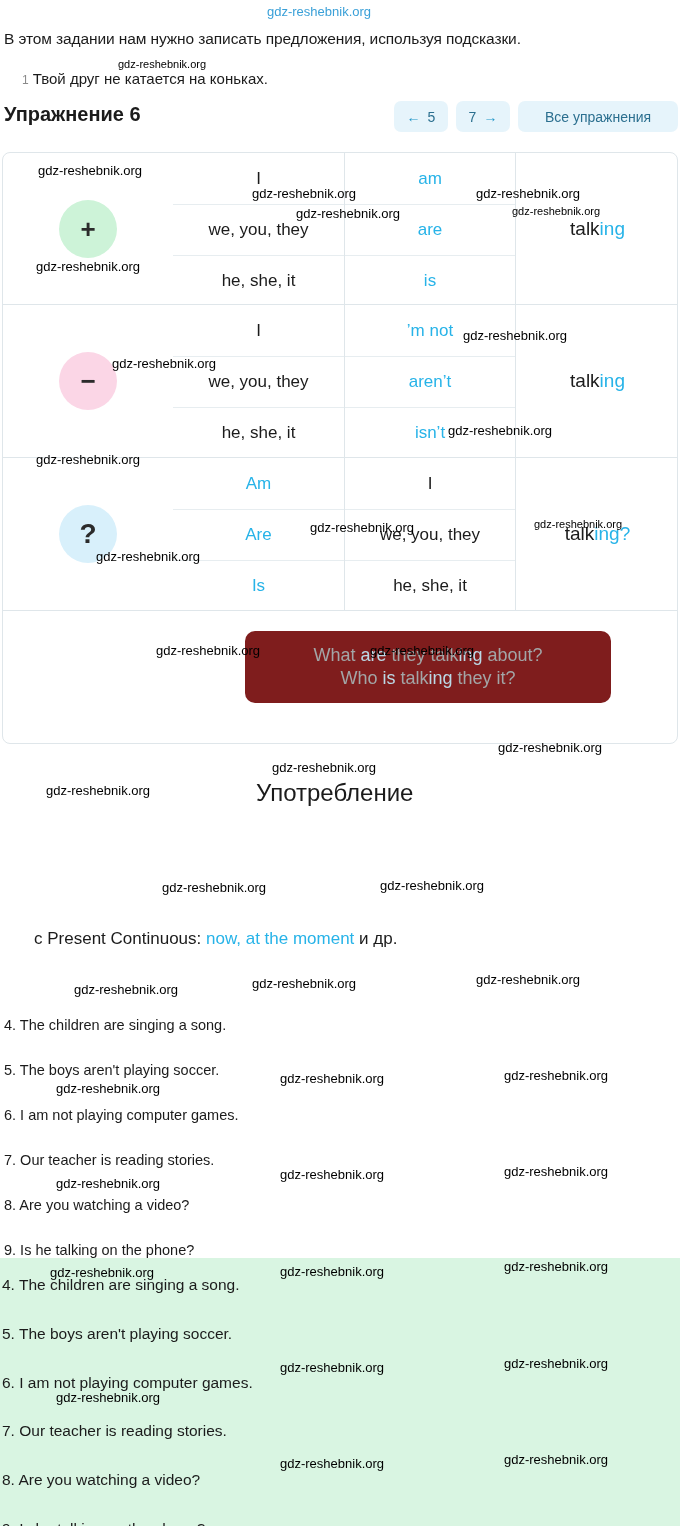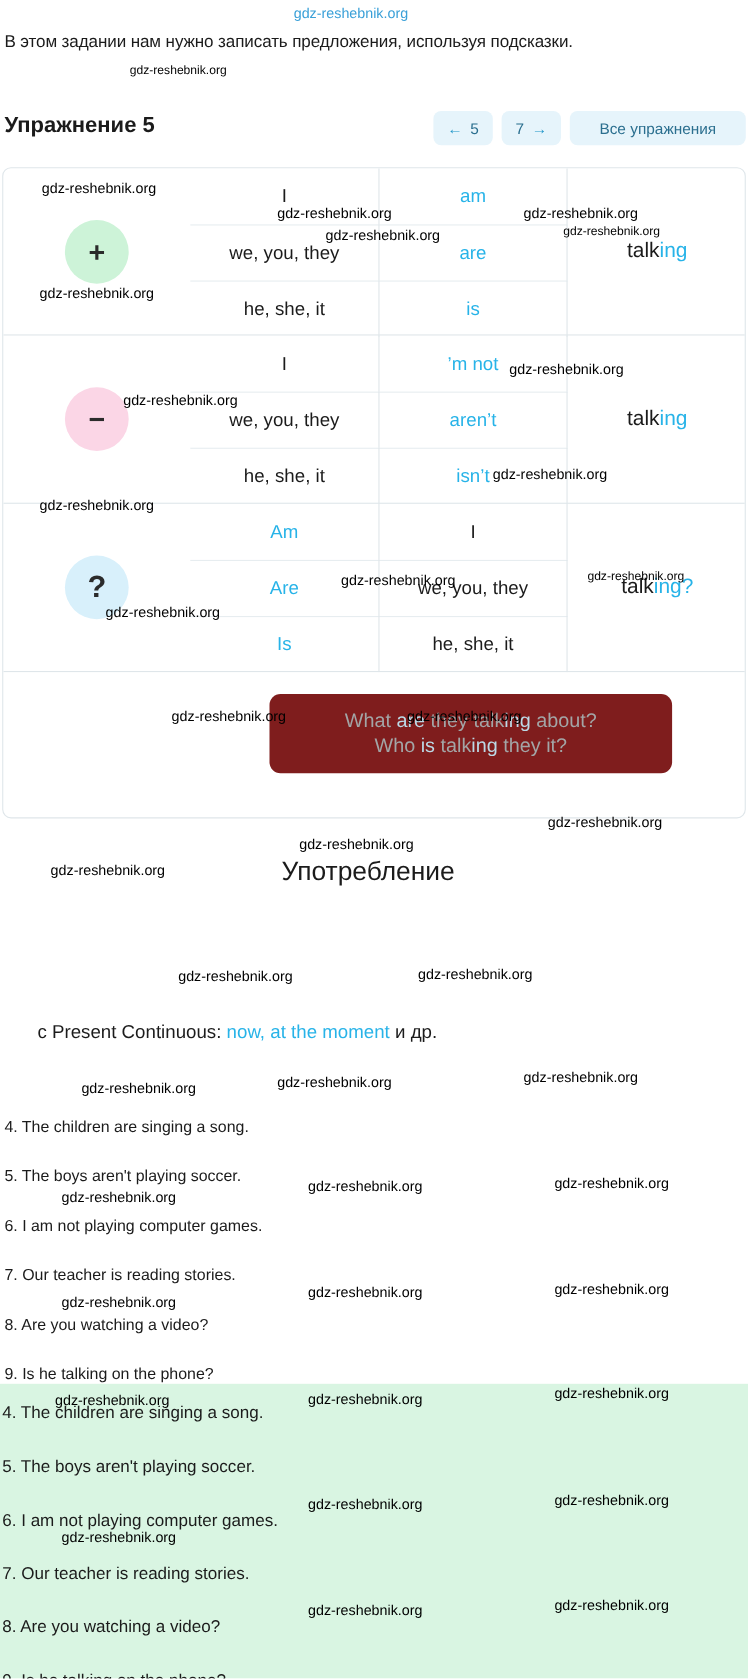--- a/index.html
+++ b/index.html
@@ -152,24 +152,27 @@
 </style>
 </head>
 <body>
 
 <div class="page">
 
   <div class="topband">
     <div class="wm blue" style="left:267px; top:4px;">gdz-reshebnik.org</div>
     <div class="top-line1">В этом задании нам нужно записать предложения, используя подсказки.</div>
     <div class="wm sm" style="left:118px; top:58px;">gdz-reshebnik.org</div>
+    <div class="top-line2">
+      <span class="top-num">1</span><span>Твой друг не катается на коньках.</span>
+    </div>
   </div>
 
   <div class="headerbar">
-    <div class="ex-title">Упражнение 5</div>
+    <div class="ex-title">Упражнение 6</div>
     <div class="wm" style="left:252px; top:94px;">gdz-reshebnik.org</div>
     <div class="wm" style="left:476px; top:94px;">gdz-reshebnik.org</div>
     <div class="navgroup">
       <button class="navbtn">
         <span class="arrow">←</span>
         <span>5</span>
       </button>
       <button class="navbtn">
         <span>7</span>
         <span class="arrow">→</span>

